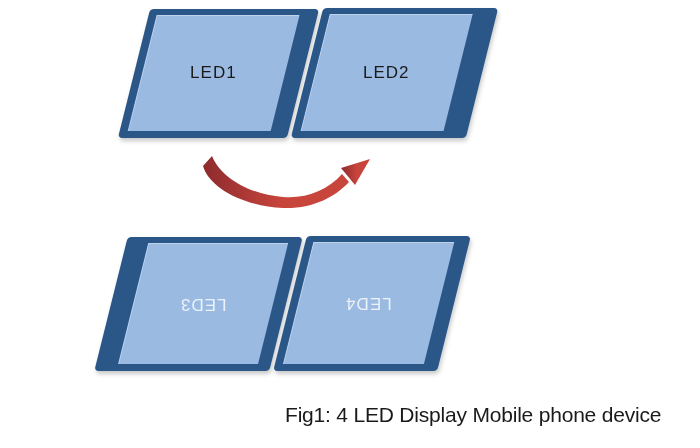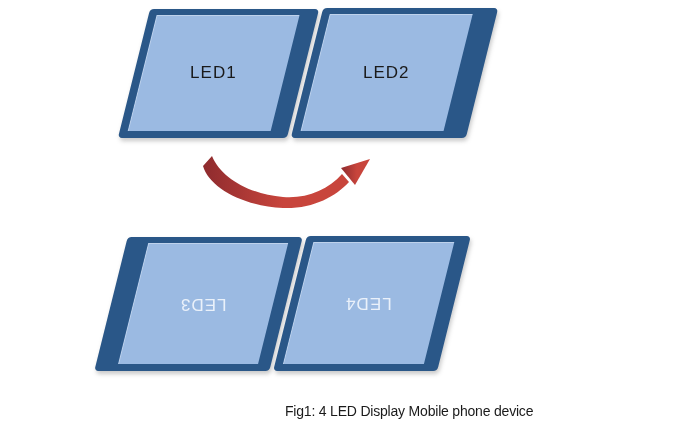--- a/index.html
+++ b/index.html
@@ -24,21 +24,21 @@
     transform:skewX(14deg);
     font-size:17px;letter-spacing:1px;color:#1A1A1A;white-space:nowrap;
   }
   .flip .plabel{
     transform:skewX(14deg) rotate(180deg);
     color:#EAF1FA;
   }
   .arrow{position:absolute;left:197px;top:153px;width:185px;height:58px;}
   .caption{
     position:absolute;left:285px;top:403px;
-    font-size:14px;color:#1A1A1A;letter-spacing:-0.2px;white-space:nowrap;
+    font-size:21px;color:#1A1A1A;letter-spacing:-0.2px;white-space:nowrap;
   }
 </style>
 </head>
 <body>
 
 <div class="canvas">
 
   <div class="panel p1">
     <span class="plabel">LED1</span>
   </div>

